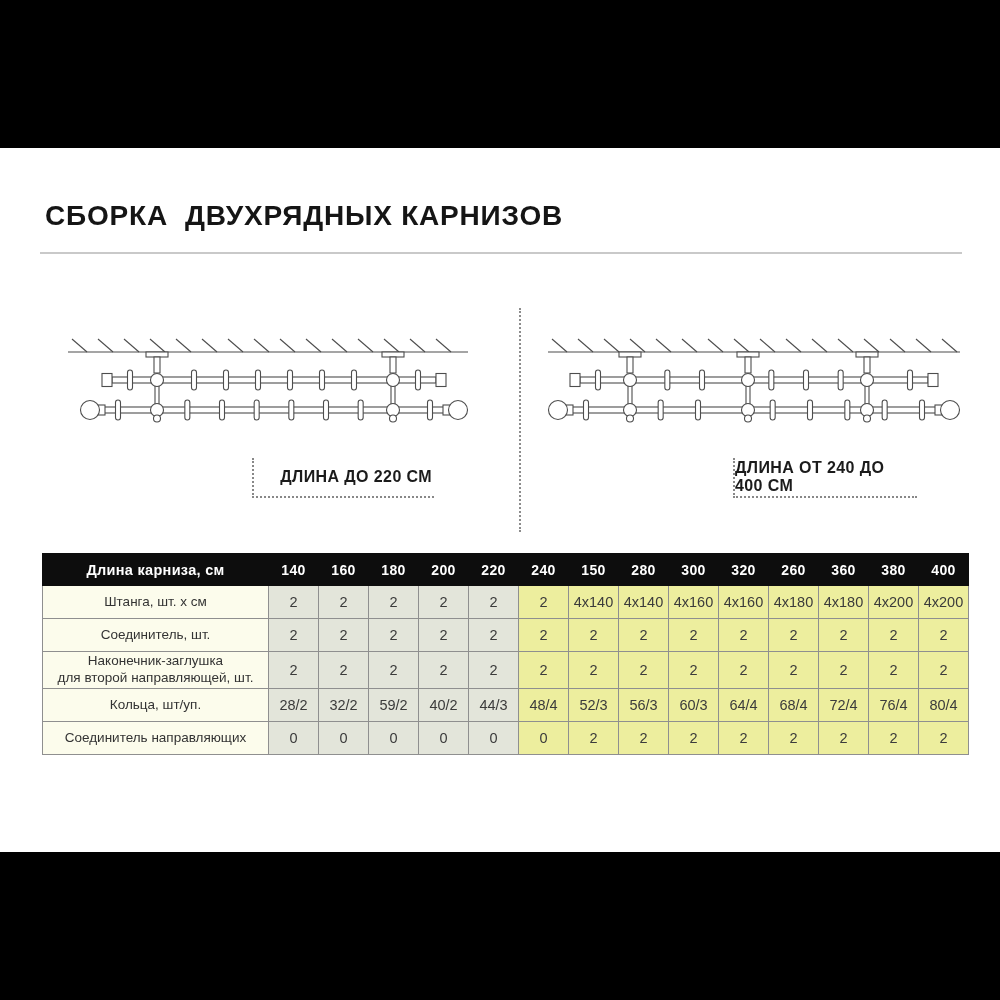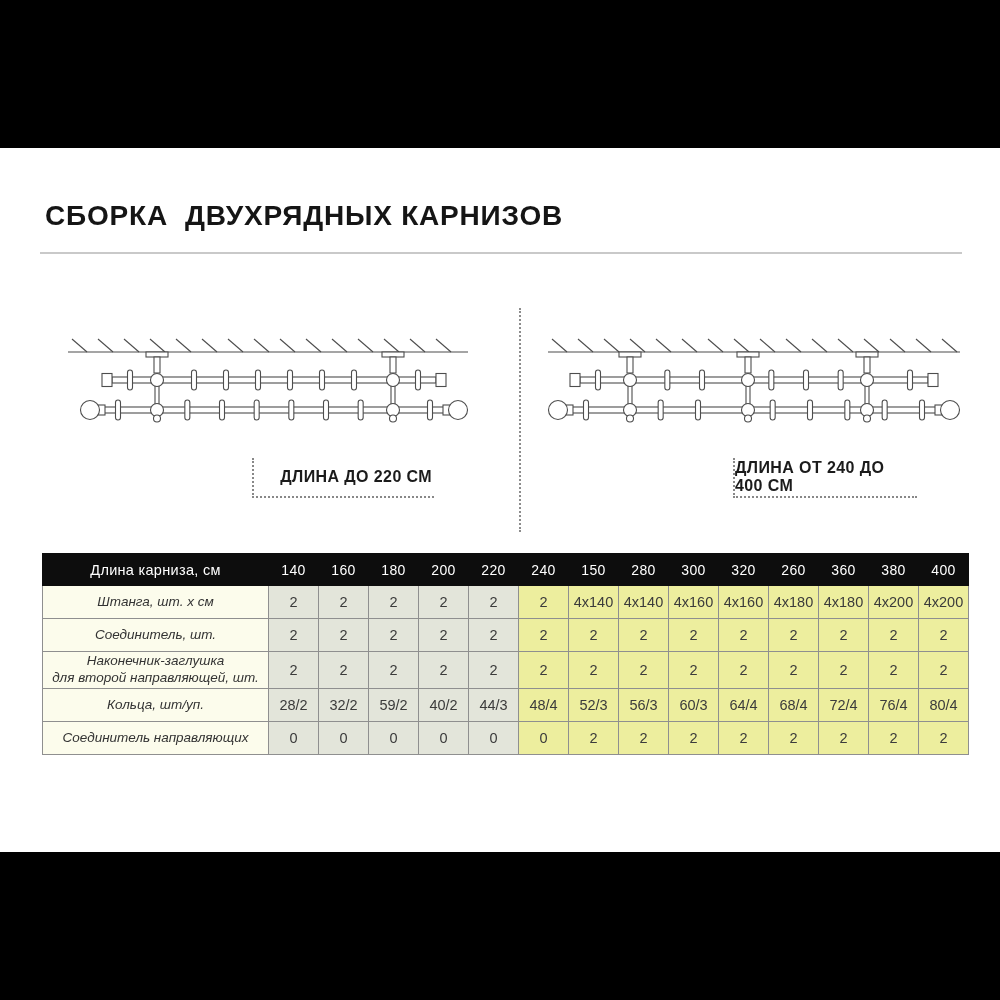--- a/index.html
+++ b/index.html
@@ -35,29 +35,29 @@
   }
   .len-label.left{left:252px;width:182px;}
   .len-label.right{left:733px;width:184px;}
   .tablewrap{position:absolute;left:42px;top:553px;}
   table.spec{border-collapse:collapse;table-layout:fixed;width:926px;}
   table.spec th,table.spec td{
     border:1px solid #8f8f8f;text-align:center;vertical-align:middle;
     padding:0;overflow:hidden;
   }
   table.spec thead th{
-    background:#0d0d0d;color:#ffffff;font-weight:400;font-size:14px;
+    background:#0d0d0d;color:#ffffff;font-weight:700;font-size:14px;
     height:31px;border-color:#0d0d0d;letter-spacing:0.3px;
   }
   table.spec thead th.lbl{font-size:14.5px;}
   table.spec td{height:32px;font-size:14.5px;color:#3b3b3b;}
   table.spec tr.tall td{height:36px;}
   table.spec td.lbl{
     background:#fcfcec;font-size:13.5px;color:#333;
-    white-space:pre-line;line-height:1.25;font-style:italic;
+    white-space:pre-line;line-height:1.25;
   }
   table.spec td.g1{background:#e3e5da;}
   table.spec td.g2{background:#edee9e;}
 </style>
 </head>
 <body>
 
 <div class="canvas">
   <div class="band top"></div>
 

